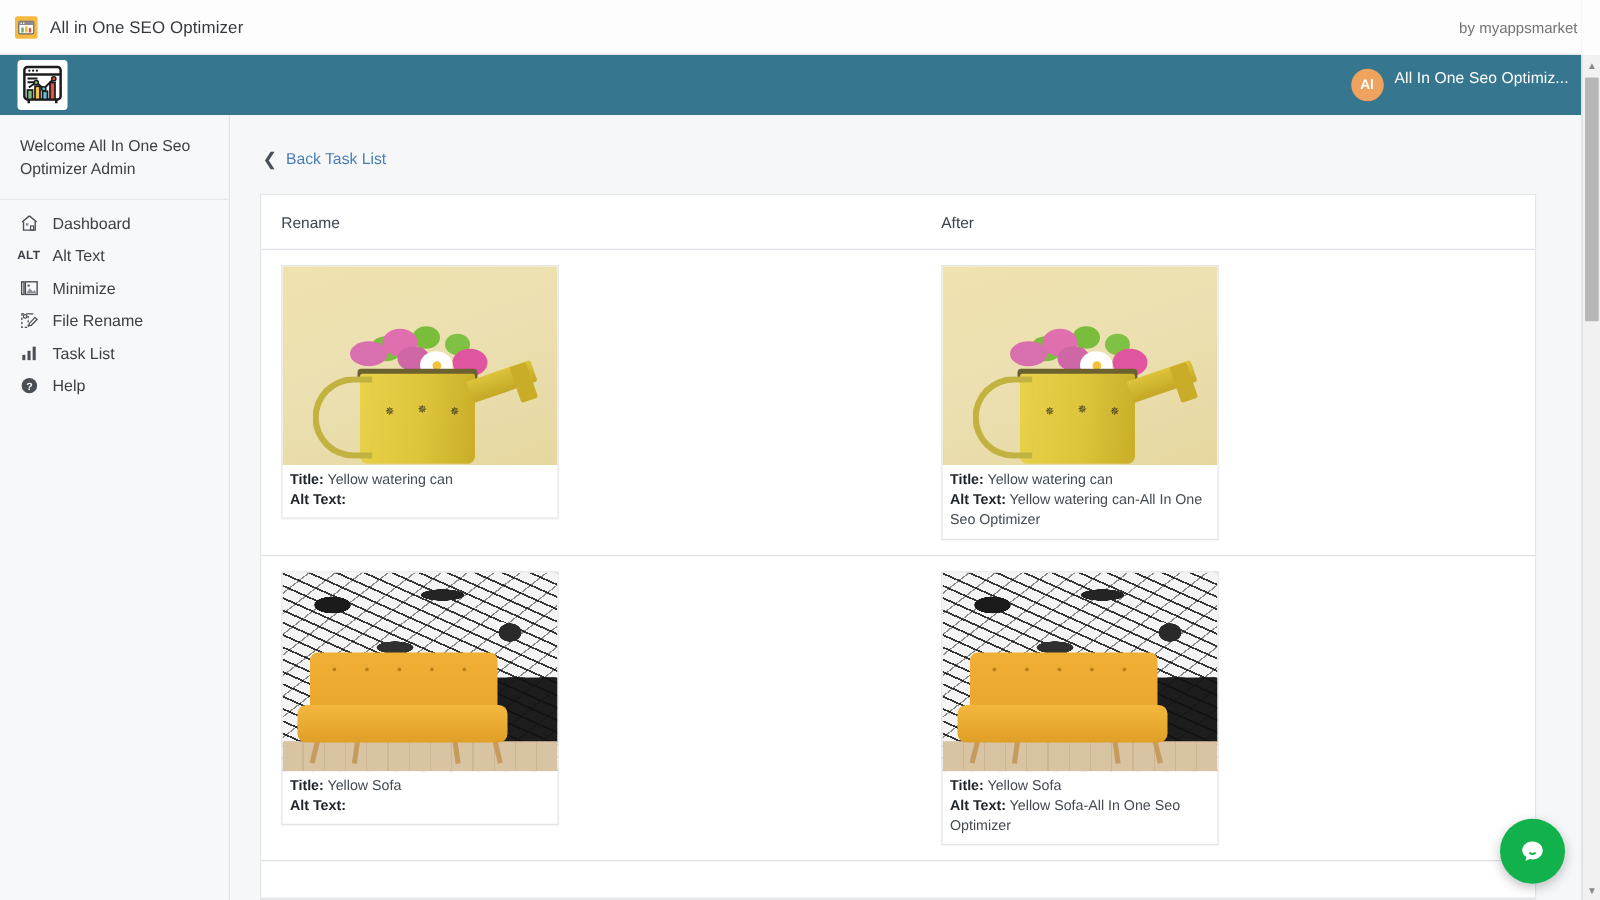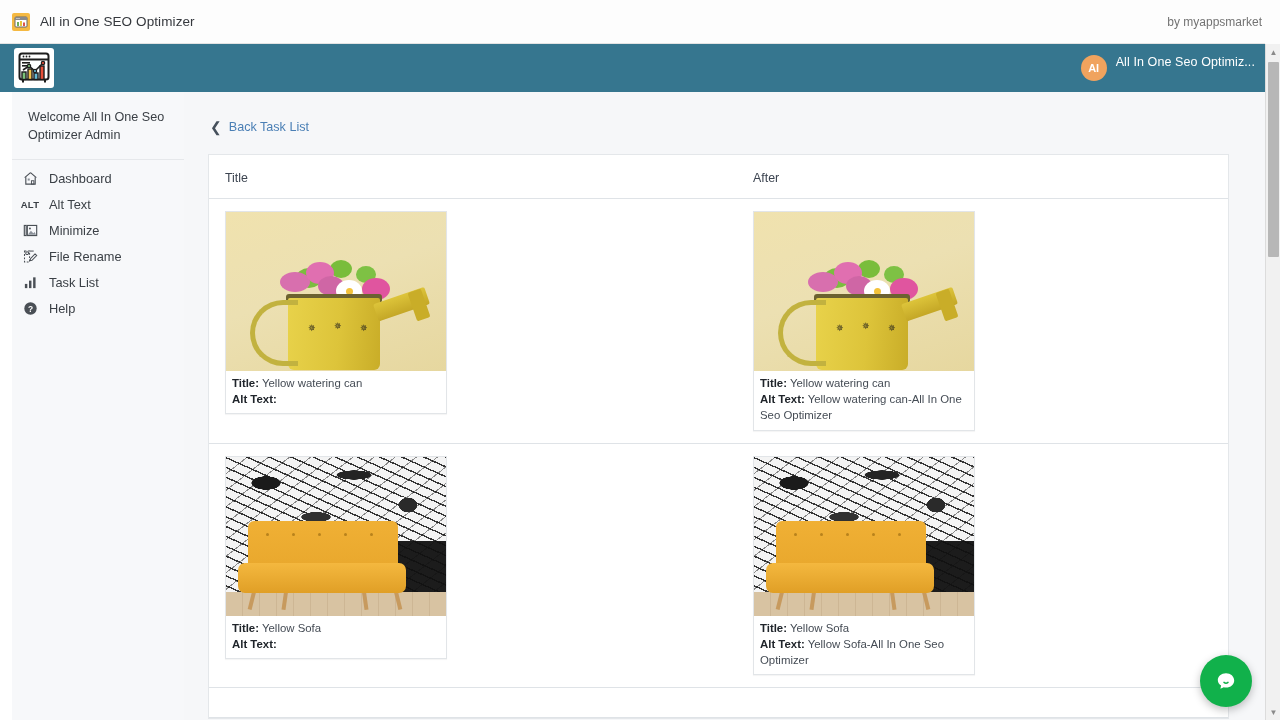--- a/index.html
+++ b/index.html
@@ -62,35 +62,35 @@
     display: flex; align-items: center; justify-content: center;
     margin-right: 9px;
   }
   .topbar-username {
     color: #ffffff; font-size: 12.5px; font-weight: normal;
     letter-spacing: .1px;
   }
 
   
   .sidebar {
-    position: absolute; top: 92px; left: 12px;
+    position: absolute; top: 92px; left: 0;
     width: 184px; height: 628px;
     background: #f7f8fa;
     border-right: 1px solid #e1e4e8;
   }
   .welcome {
     padding: 16px 16px 14px 16px;
     font-size: 12.6px; color: #3b4046; line-height: 1.45;
     border-bottom: 1px solid #e6e8eb;
   }
   .navlist { padding-top: 6px; }
   .navitem {
     display: flex; align-items: center;
     height: 26px; margin-bottom: 0;
-    padding: 0 0 0 7px;
+    padding: 0 0 0 12px;
     cursor: pointer;
   }
   .navitem + .navitem { margin-top: 0; }
   .navlist .navitem { margin-bottom: 0; height: 26px; }
   .navicon {
     width: 22px; height: 20px;
     display: flex; align-items: center; justify-content: center;
     margin-right: 8px;
     color: #4a4f55;
     flex: 0 0 22px;
@@ -394,21 +394,21 @@
 
   <div class="backlink">
     <span class="chev">❮</span>
     <span>Back Task List</span>
   </div>
 
   <div class="panel">
 
     <div class="panel-head">
       <div class="col-before">
-        <span class="colhead">Title</span>
+        <span class="colhead">Rename</span>
       </div>
       <div class="col-after">
         <span class="colhead">After</span>
       </div>
     </div>
 
     <div class="row">
       <div class="cell cell-before">
         <div class="card">
           <div class="thumb img-can">

